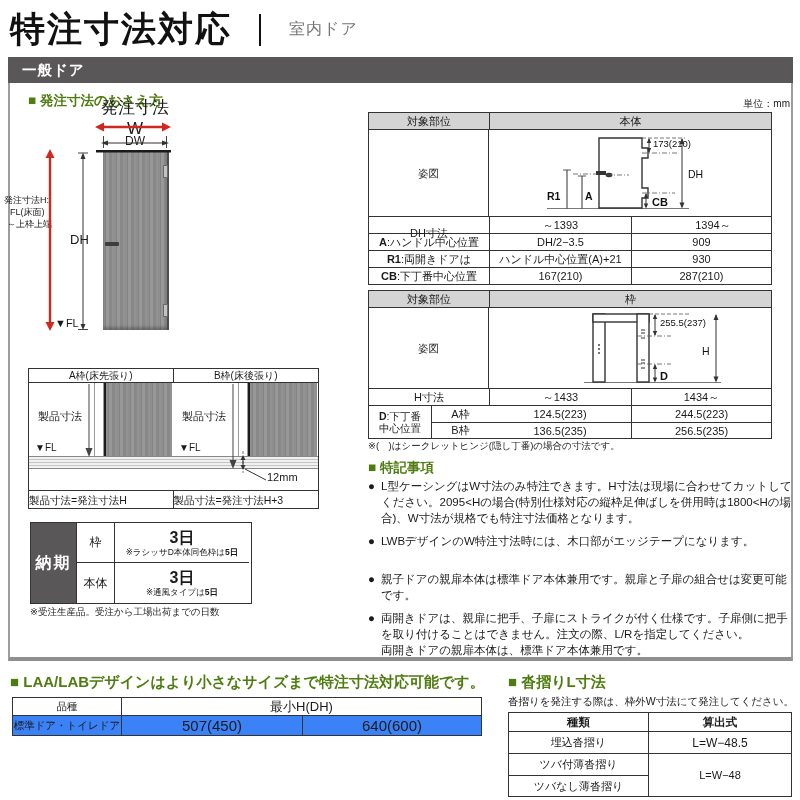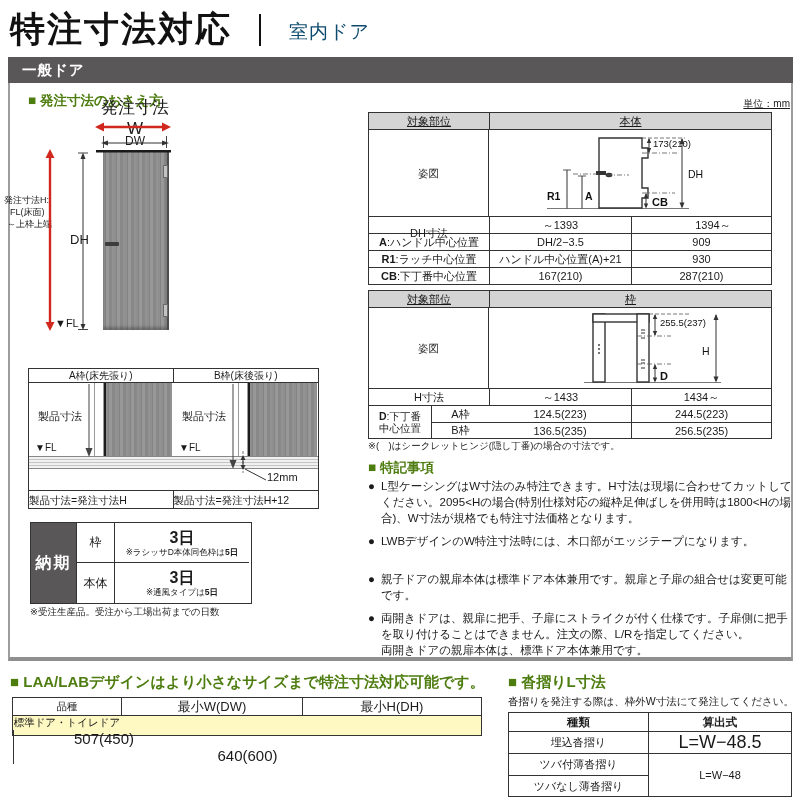--- a/index.html
+++ b/index.html
@@ -2,21 +2,21 @@
 <html><head>
 <meta charset="utf-8">
 <style>
   html,body{margin:0;padding:0;background:#fff;}
   .page{position:relative;width:800px;height:800px;background:#fff;overflow:hidden;
         font-family:"Liberation Sans","DejaVu Sans",sans-serif;color:#1a1a1a;}
   .abs{position:absolute;}
   
   .title{font-size:35px;font-weight:bold;letter-spacing:2px;color:#111;}
   .title-divider{width:2px;height:32px;background:#111;}
-  .subtitle{font-size:19px;color:#0c4a6e;letter-spacing:1px;}
+  .subtitle{font-size:16px;color:#737373;letter-spacing:1px;}
   .cat-bar{width:785px;height:26px;background:#595757;color:#fff;font-size:14.5px;
            font-weight:bold;line-height:26px;padding-left:14px;box-sizing:border-box;letter-spacing:1px;}
   .main-box{left:8px;top:83px;width:781px;height:574px;border-left:2px solid #9d9d9d;
             border-right:2px solid #9d9d9d;border-bottom:4px solid #8f8f8f;}
   .sec-head{font-size:13.5px;font-weight:bold;color:#4d7c0f;}
   .small-note{font-size:9.5px;color:#222;}
   
   .wood{background:repeating-linear-gradient(90deg,#8f8f8f 0 2px,#838383 2px 3px,#989898 3px 6px,#888 6px 9px,#929292 9px 11px);}
   .door-main{left:103px;top:152px;width:64px;height:178px;border-right:2px solid #4d4d4d;
              box-shadow:inset 0 -3px 3px rgba(0,0,0,.25);}
@@ -41,21 +41,21 @@
   .dl-title{grid-row:1/3;background:#595757;color:#fff;font-size:16px;font-weight:bold;
             display:flex;align-items:center;justify-content:center;letter-spacing:2px;}
   .dl-part{display:flex;align-items:center;justify-content:center;font-size:12px;border-left:1px solid #333;border-bottom:1px solid #333;}
   .dl-val{display:flex;flex-direction:column;align-items:center;justify-content:center;border-left:1px solid #333;border-bottom:1px solid #333;}
   .dl-days{font-size:16px;font-weight:bold;line-height:18px;}
   .dl-note{font-size:8.5px;line-height:10px;}
   .r2{border-bottom:none;}
   
   .mt{position:absolute;width:404px;border:1.5px solid #333;background:#fff;box-sizing:border-box;}
   .mt-row{display:flex;border-top:1px solid #333;}
-  .mt-row:first-child{border-top:none;text-decoration:underline;}
+  .mt-row:first-child{border-top:none;}
   .mt-h{background:#d4d4d5;height:16px;}
   .mt-c{box-sizing:border-box;border-left:1px solid #333;display:flex;align-items:center;justify-content:center;
         font-size:11px;text-align:center;line-height:12px;}
   .mt-c:first-child{border-left:none;}
   .fig-cell{height:86px;}
   .fig-cell2{height:80px;}
   .data-cell{height:16px;}
   
   .bullets{width:426px;font-size:11.5px;line-height:16px;word-break:break-all;}
   .bullet-item{position:relative;padding-left:13px;}
@@ -137,21 +137,21 @@
     <div class="ab-strip" style="left:209px;"></div>
     <div class="ab-black" style="left:219px;"></div>
     <div class="ab-wood wood" style="left:221px;width:67px;"></div>
     <div class="ab-text" style="left:153px;top:40px;">製品寸法</div>
     <div class="ab-fl" style="left:150px;top:73px;">▼FL</div>
 
     <div class="floor"></div>
     <div class="abs" style="left:238px;top:102px;font-size:11px;">12mm</div>
 
     <div class="ab-bottom" style="left:0;border-right:1px solid #333;">製品寸法=発注寸法H</div>
-    <div class="ab-bottom" style="left:144.5px;">製品寸法=発注寸法H+12</div>
+    <div class="ab-bottom" style="left:144.5px;">製品寸法=発注寸法H+3</div>
 
     <svg class="abs" style="left:0;top:0;" width="289" height="139" viewBox="0 0 289 139">
       <line x1="60" y1="15" x2="60" y2="84" stroke="#444" stroke-width="1"></line>
       <polygon points="60,88 56.5,79 63.5,79" fill="#444"></polygon>
       <line x1="204" y1="15" x2="204" y2="96" stroke="#444" stroke-width="1"></line>
       <polygon points="204,100 200.5,91 207.5,91" fill="#444"></polygon>
       <line x1="214" y1="82" x2="214" y2="104" stroke="#555" stroke-width="0.8" stroke-dasharray="3 2"></line>
       <line x1="214" y1="88" x2="214" y2="99" stroke="#333" stroke-width="1"></line>
       <polygon points="214,86 211.5,91 216.5,91" fill="#333"></polygon>
       <polygon points="214,101 211.5,96 216.5,96" fill="#333"></polygon>
@@ -167,21 +167,21 @@
       <div class="dl-note"><span>※ラシッサD本体同色枠は</span><b>5日</b></div>
     </div>
     <div class="dl-part r2">本体</div>
     <div class="dl-val r2">
       <div class="dl-days">3日</div>
       <div class="dl-note"><span>※通風タイプは</span><b>5日</b></div>
     </div>
   </div>
   <div class="abs small-note" style="left:30px;top:606px;">※受注生産品。受注から工場出荷までの日数</div>
 
-  <div class="abs" style="left:700px;top:97px;width:90px;text-align:right;font-size:10px;text-decoration:underline;">単位：mm</div>
+  <div class="abs" style="left:700px;top:97px;width:90px;text-align:right;font-size:10px;">単位：mm</div>
 
   <div class="mt" style="left:368px;top:112px;">
     <div class="mt-row mt-h">
       <div class="mt-c" style="width:120px;">対象部位</div>
       <div class="mt-c" style="flex:1;">本体</div>
     </div>
     <div class="mt-row fig-cell">
       <div class="mt-c" style="width:120px;font-size:10.5px;">姿図</div>
       <div class="mt-c" style="flex:1;padding:0;">
         <svg width="282" height="86" viewBox="0 0 282 86">
@@ -226,21 +226,21 @@
       <div class="mt-c" style="width:120px;">
           <b>A</b>
           <span>:ハンドル中心位置</span>
         </div>
       <div class="mt-c" style="width:142px;">DH/2−3.5</div>
       <div class="mt-c" style="flex:1;">909</div>
     </div>
     <div class="mt-row data-cell">
       <div class="mt-c" style="width:120px;">
           <b>R1</b>
-          <span>:ラッチ中心位置</span>
+          <span>:両開きドアは</span>
         </div>
       <div class="mt-c" style="width:142px;">ハンドル中心位置(A)+21</div>
       <div class="mt-c" style="flex:1;">930</div>
     </div>
     <div class="mt-row data-cell">
       <div class="mt-c" style="width:120px;">
           <b>CB</b>
           <span>:下丁番中心位置</span>
         </div>
       <div class="mt-c" style="width:142px;">167(210)</div>
@@ -335,40 +335,39 @@
       <span class="bullet-mark">●</span>
       <span class="pre-line">両開きドアは、親扉に把手、子扉にストライクが付く仕様です。子扉側に把手を取り付けることはできません。注文の際、L/Rを指定してください。
 両開きドアの親扉本体は、標準ドア本体兼用です。</span>
     </div>
   </div>
 
   <div class="abs sec-head" style="left:10px;top:673px;font-size:15px;">■ LAA/LABデザインはより小さなサイズまで特注寸法対応可能です。</div>
   <div class="abs min-table">
     <div class="min-row" style="height:17px;border-bottom:1px solid #333;">
       <div class="min-cell" style="width:108px;font-size:10.5px;">品種</div>
-      <div class="min-cell" style="width:181px;font-size:13px;">最小W(DW)</div>
       <div class="min-cell" style="flex:1;font-size:13px;">最小H(DH)</div>
     </div>
-    <div class="min-row" style="height:19px;background:#fef9c3;flex-direction:column;">
+    <div class="min-row" style="height:19px;background:#3b82f6;">
       <div class="min-cell" style="width:108px;font-size:10.5px;">標準ドア・トイレドア</div>
       <div class="min-cell" style="width:181px;font-size:15px;">507(450)</div>
       <div class="min-cell" style="flex:1;font-size:15px;">640(600)</div>
     </div>
   </div>
 
   <div class="abs sec-head" style="left:508px;top:673px;font-size:15px;">■ 沓摺りL寸法</div>
   <div class="abs" style="left:508px;top:695px;font-size:10.5px;">沓摺りを発注する際は、枠外W寸法にて発注してください。</div>
   <div class="abs th-table">
     <div class="th-row" style="height:18px;">
       <div class="th-cell" style="width:139px;font-weight:bold;font-size:11.5px;">種類</div>
       <div class="th-cell" style="flex:1;font-weight:bold;font-size:11.5px;">算出式</div>
     </div>
     <div class="th-row" style="height:21px;">
       <div class="th-cell" style="width:139px;">埋込沓摺り</div>
-      <div class="th-cell" style="flex:1;font-size:18px;">L=W−48.5</div>
+      <div class="th-cell" style="flex:1;font-size:12px;">L=W−48.5</div>
     </div>
     <div class="th-row" style="height:42px;">
       <div style="width:139px;box-sizing:border-box;">
         <div style="height:21px;display:flex;align-items:center;justify-content:center;font-size:11px;box-sizing:border-box;">ツバ付薄沓摺り</div>
         <div style="height:21px;display:flex;align-items:center;justify-content:center;font-size:11px;border-top:1px solid #333;box-sizing:border-box;">ツバなし薄沓摺り</div>
       </div>
       <div class="th-cell" style="flex:1;font-size:11px;">L=W−48</div>
     </div>
   </div>
 

